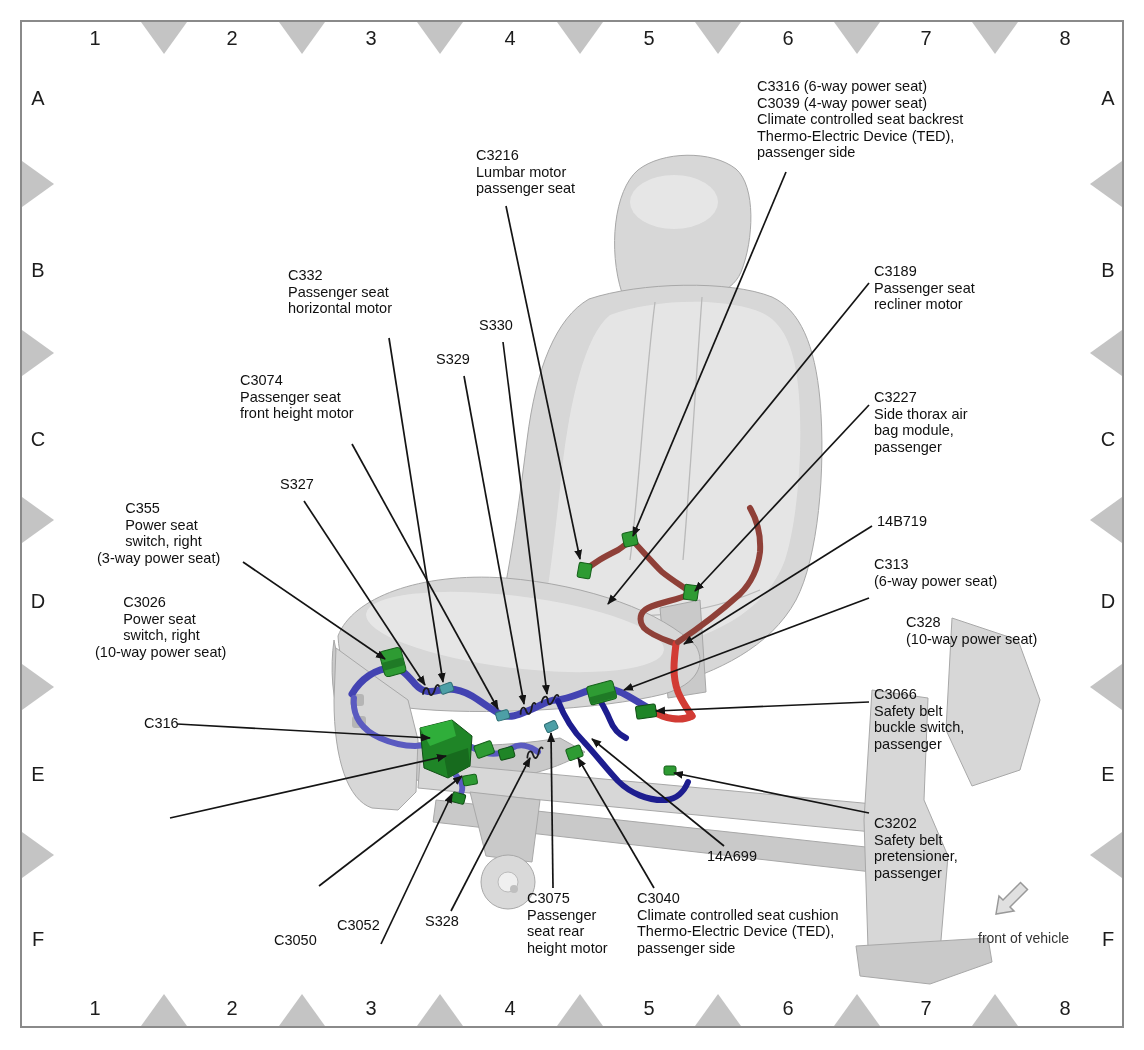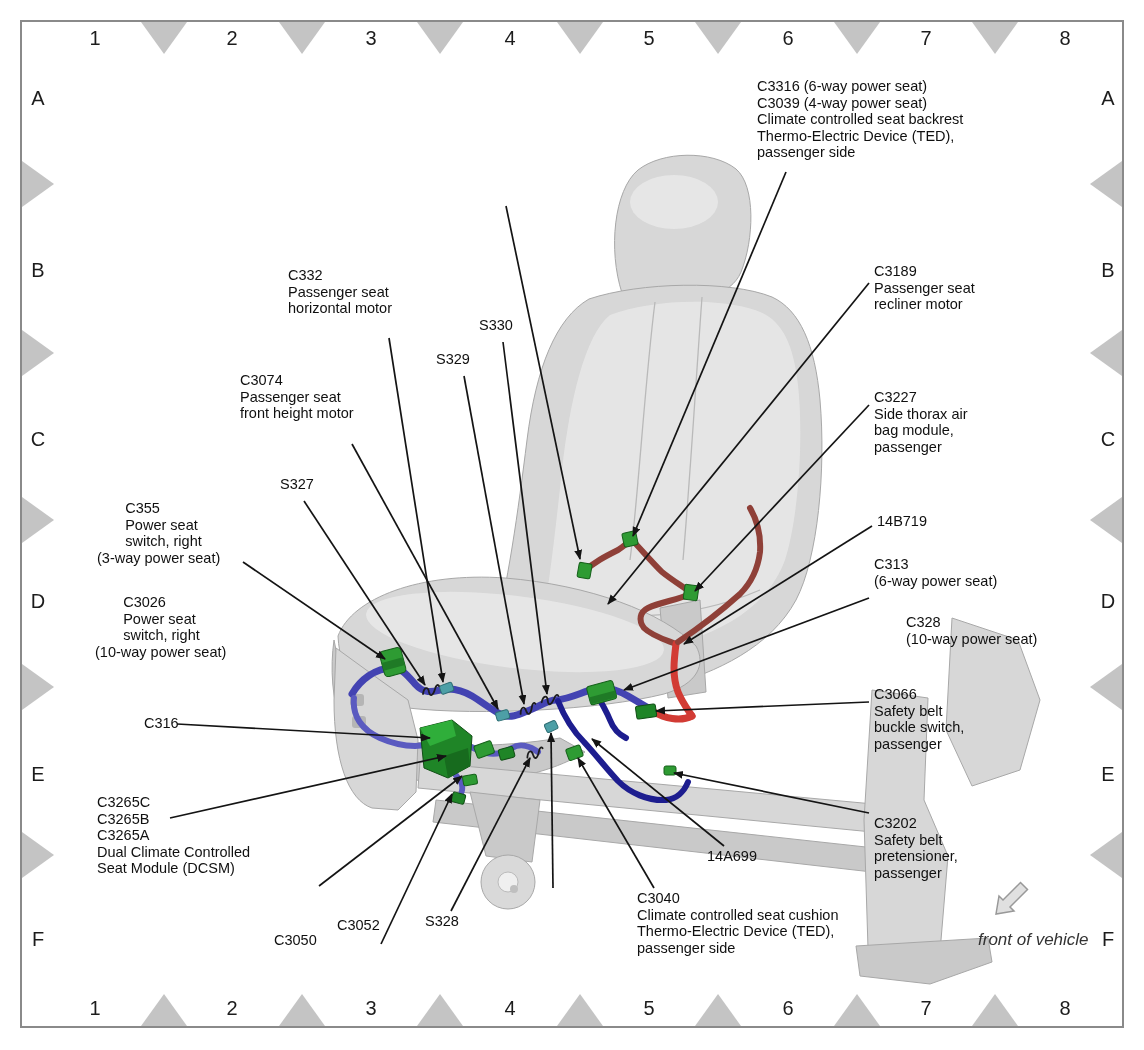--- a/index.html
+++ b/index.html
@@ -1,21 +1,21 @@
 <!DOCTYPE html>
 <html style="--leader-line: #141414; --harness-blue: #4343b2; --harness-blue-light: #5a5ac0; --harness-navy: #1d1d8f; --harness-red: #d23b34; --harness-dark-red: #8f4038; --connector-green: #2e9b33; --connector-green-dark: #1f8527; --connector-teal: #4d9fa6; --triangle-gray: #c4c4c4; --border-gray: #8a8a8a;"><head>
 <meta charset="utf-8">
 <style>
   html,body{margin:0;padding:0;background:#ffffff;}
   .stage{position:relative;width:1144px;height:1050px;background:#fff;overflow:hidden;
          font-family:"Liberation Sans", sans-serif;}
   svg{position:absolute;left:0;top:0;}
   .lbl{position:absolute;font-size:14.5px;line-height:16.5px;color:#101010;white-space:pre;z-index:5;}
   .gridchar{position:absolute;font-size:20px;color:#1c1c1c;transform:translate(-50%,-50%);z-index:4;}
-  .fov{position:absolute;font-size:17px;color:#333;z-index:5;font-style:italic;}
+  .fov{position:absolute;font-size:14px;color:#333;z-index:5;}
   
   .seat{fill:#d7d7d7;stroke:#a8a8a8;stroke-width:1;}
   .seat-dk{fill:#c9c9c9;stroke:#a8a8a8;stroke-width:1;}
   .seat-lt{fill:#e9e9e9;stroke:none;}
   .seam{fill:none;stroke:#b9b9b9;stroke-width:1.3;}
   .wire{fill:none;stroke-linecap:round;stroke-linejoin:round;}
   .wire-blue{stroke:var(--harness-blue);stroke-width:7;}
   .wire-blue-lt{stroke:var(--harness-blue-light);stroke-width:6;}
   .wire-navy{stroke:var(--harness-navy);stroke-width:6;}
   .wire-red{stroke:var(--harness-red);stroke-width:7;}
@@ -222,46 +222,48 @@
   </g>
 
   <polygon points="996,914 999,896 1003,900 1020.5,882.5 1027.5,889.5 1010,907 1014,911" fill="#e0e0e0" stroke="#999999" stroke-width="1.5"></polygon>
 </svg>
 
 <div class="lbl" style="left:757px;top:78px">C3316 (6-way power seat)
 C3039 (4-way power seat)
 Climate controlled seat backrest
 Thermo-Electric Device (TED),
 passenger side</div>
+<div class="lbl" style="left:476px;top:147px">C3216
+Lumbar motor
+passenger seat</div>
 <div class="lbl" style="left:479px;top:317px">S330</div>
 <div class="lbl" style="left:436px;top:351px">S329</div>
 <div class="lbl" style="left:288px;top:267px">C332
 Passenger seat
 horizontal motor</div>
 <div class="lbl" style="left:240px;top:372px">C3074
 Passenger seat
 front height motor</div>
 <div class="lbl" style="left:280px;top:476px">S327</div>
 <div class="lbl" style="left:97px;top:500px">       C355
        Power seat
        switch, right
 (3-way power seat)</div>
 <div class="lbl" style="left:95px;top:594px">       C3026
        Power seat
        switch, right
 (10-way power seat)</div>
 <div class="lbl" style="left:144px;top:715px">C316</div>
-<div class="lbl" style="left:97px;top:794px">C3265C
-C3265B
-C3265A
-Dual Climate Controlled
-Seat Module (DCSM)</div>
 <div class="lbl" style="left:274px;top:932px">C3050</div>
 <div class="lbl" style="left:337px;top:917px">C3052</div>
 <div class="lbl" style="left:425px;top:913px">S328</div>
+<div class="lbl" style="left:527px;top:890px">C3075
+Passenger
+seat rear
+height motor</div>
 <div class="lbl" style="left:637px;top:890px">C3040
 Climate controlled seat cushion
 Thermo-Electric Device (TED),
 passenger side</div>
 <div class="lbl" style="left:707px;top:848px">14A699</div>
 <div class="lbl" style="left:874px;top:263px">C3189
 Passenger seat
 recliner motor</div>
 <div class="lbl" style="left:874px;top:389px">C3227
 Side thorax air

